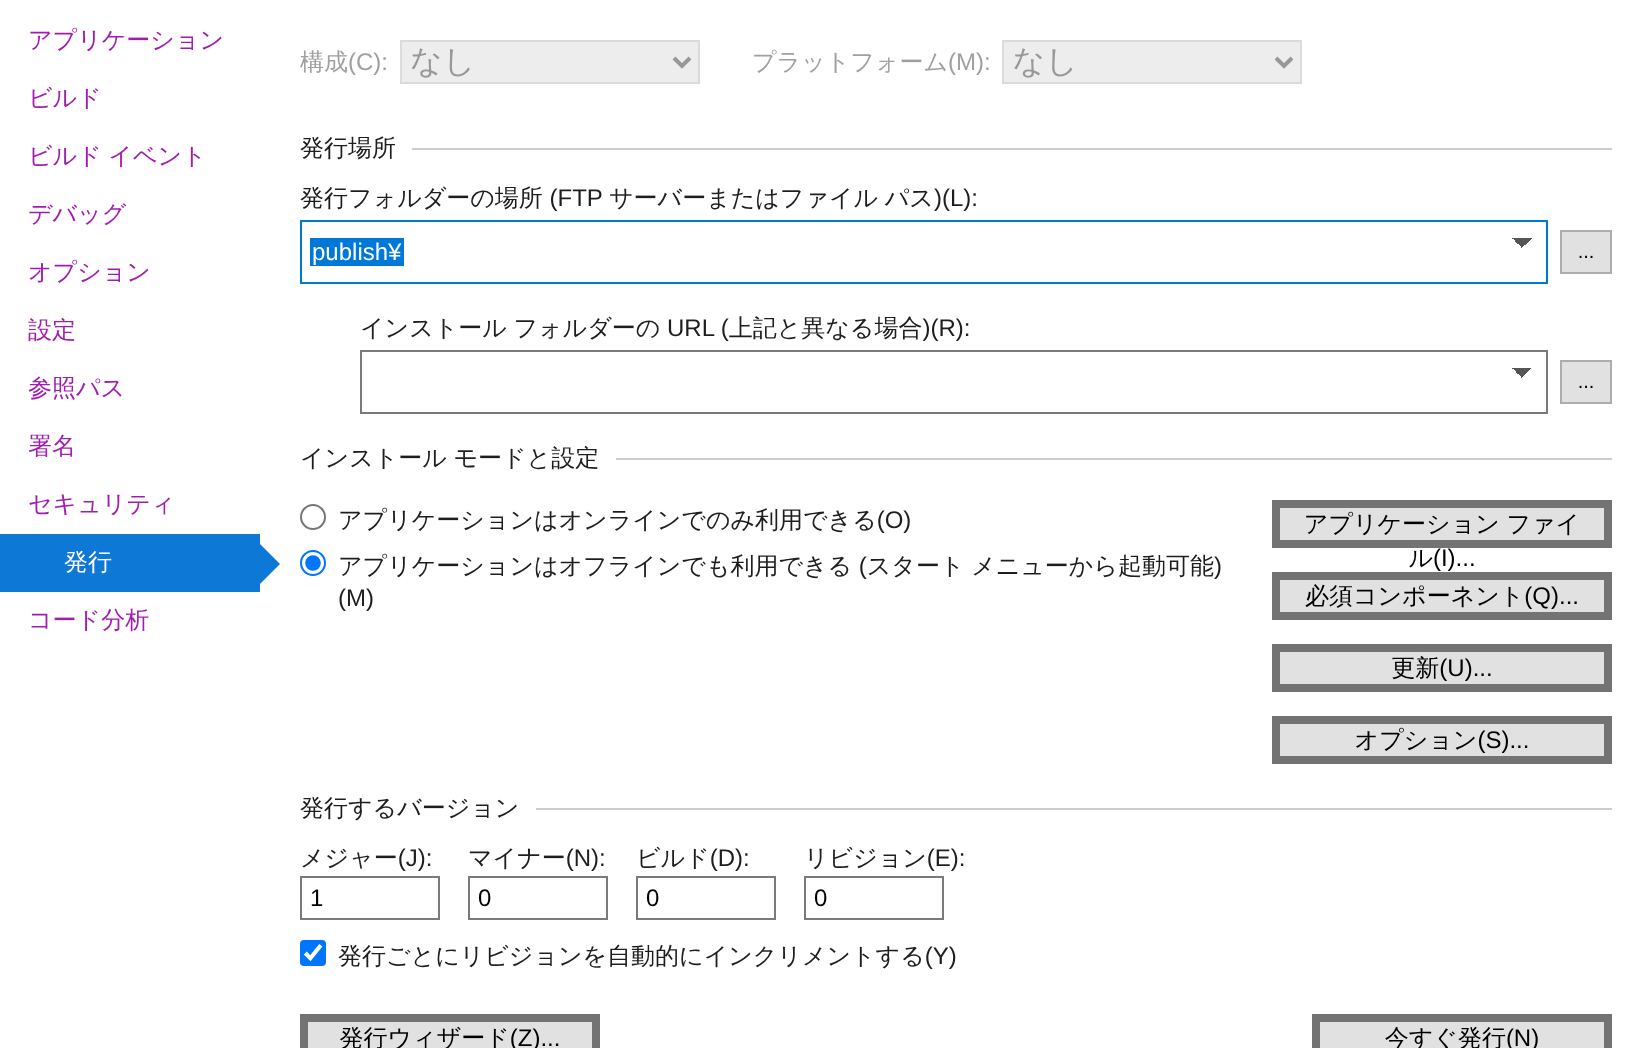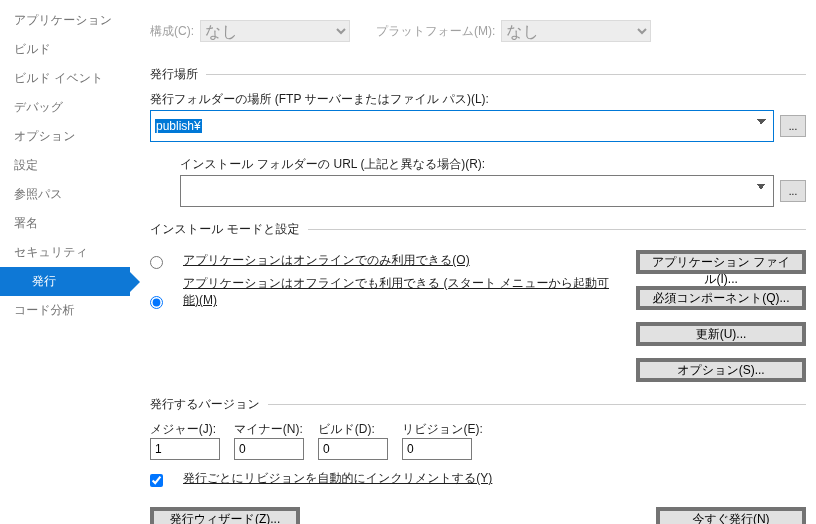--- a/index.html
+++ b/index.html
@@ -20,21 +20,21 @@
   height: 100%;
 }
 .sidebar {
   width: 130px;
   background: #ffffff;
   padding-top: 6px;
 }
 .sidebar-item {
   padding: 6px 10px 6px 14px;
   cursor: pointer;
-  color: #737373;
+  color: #a21caf;
   position: relative;
 }
 .sidebar-item.selected {
   background: #0e78d6;
   color: #ffffff;
   padding-left: 32px;
 }
 .sidebar-item.selected::after {
   content: "";
   position: absolute;
@@ -119,24 +119,23 @@
   background: #e1e1e1;
   cursor: pointer;
   display: flex;
   align-items: center;
   justify-content: center;
   font-size: 10px;
 }
 .indent { margin-left: 30px; }
 .radio-row, .check-row {
   display: flex;
-  align-items: flex-end;
-  gap: 20px;
+  align-items: flex-start;
+  gap: 6px;
   margin: 6px 0;
-  text-decoration: underline;
 }
 .two-col {
   display: flex;
   gap: 20px;
   align-items: flex-start;
 }
 .two-col .left { flex: 1; }
 .right-btns {
   width: 170px;
   display: flex;

